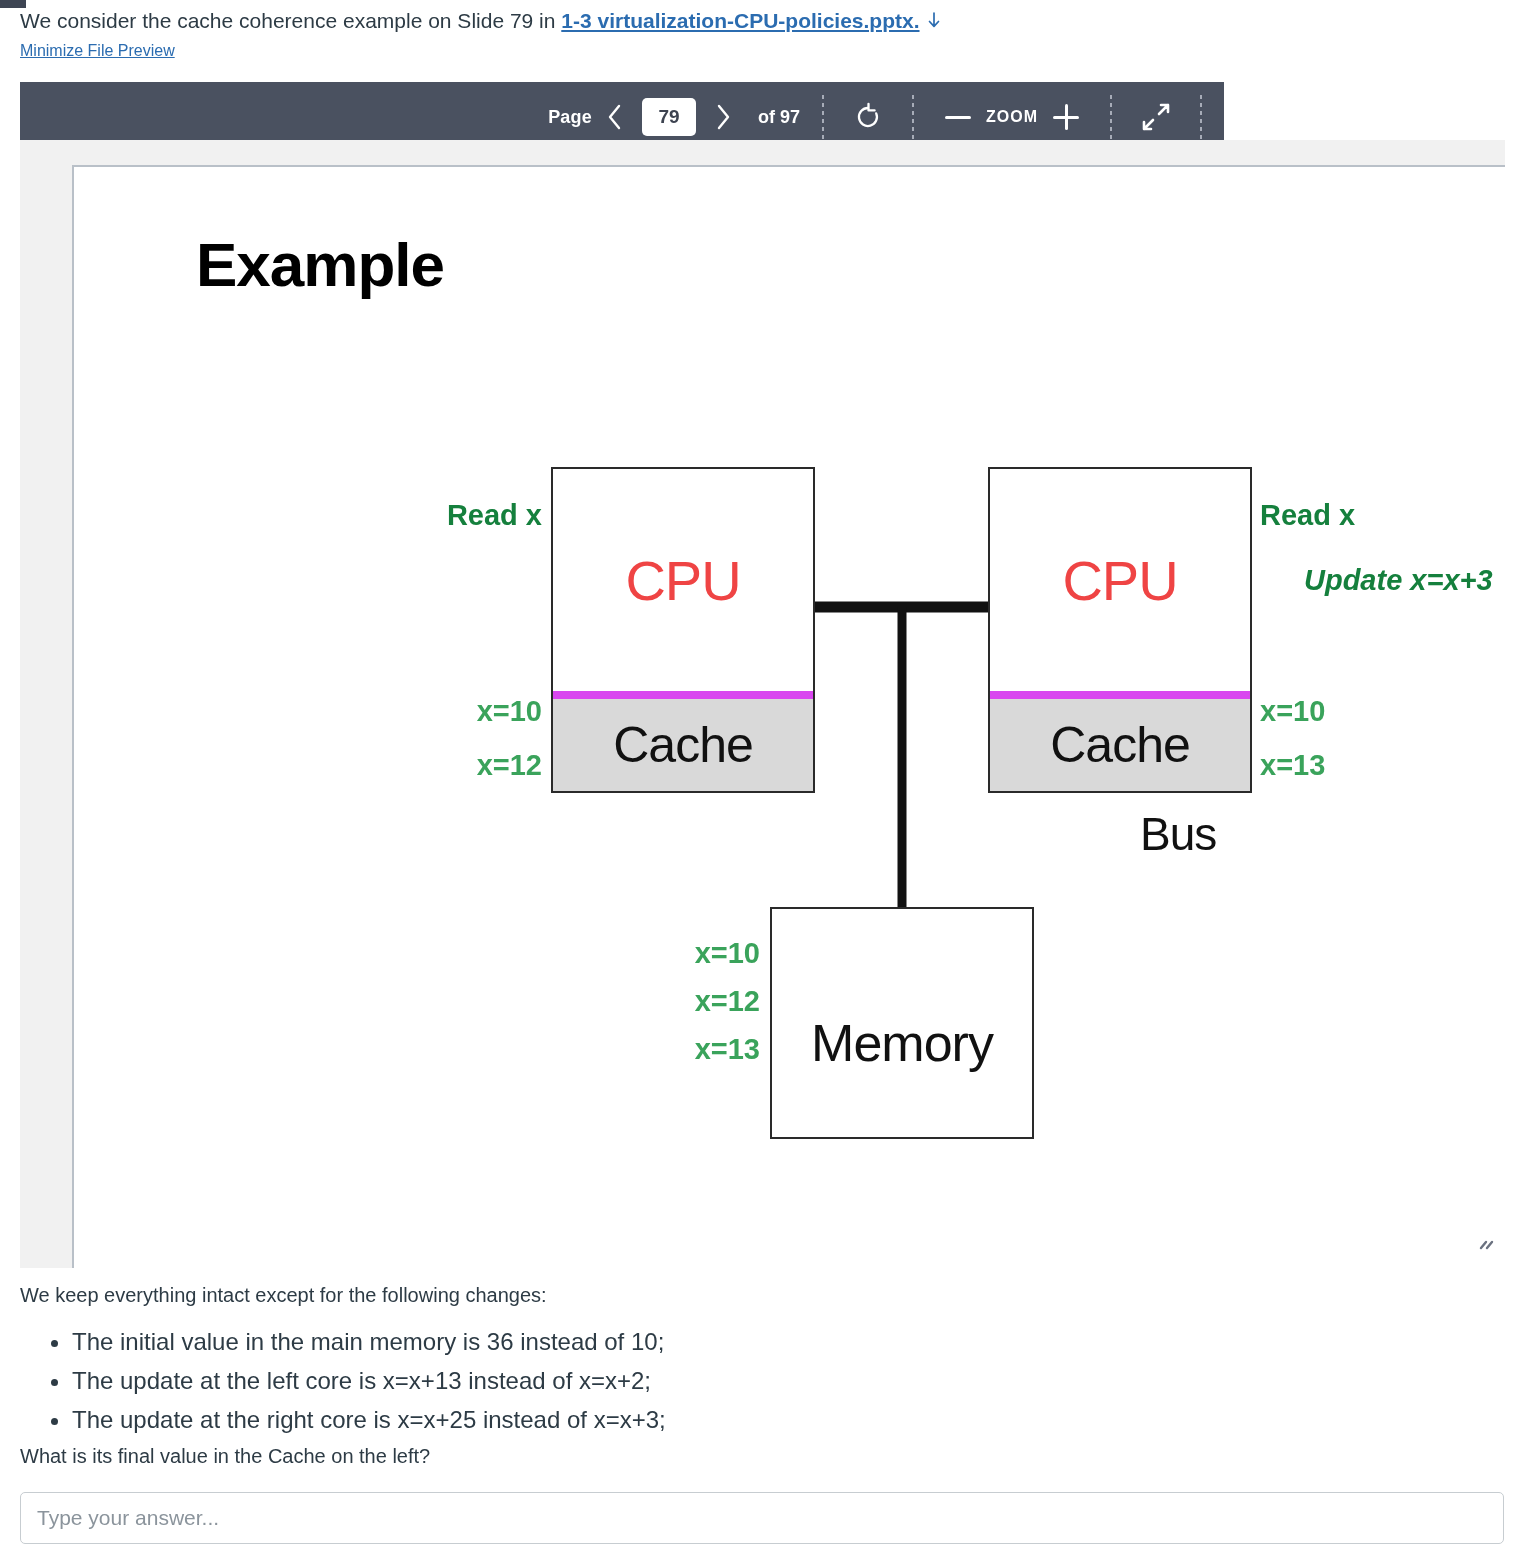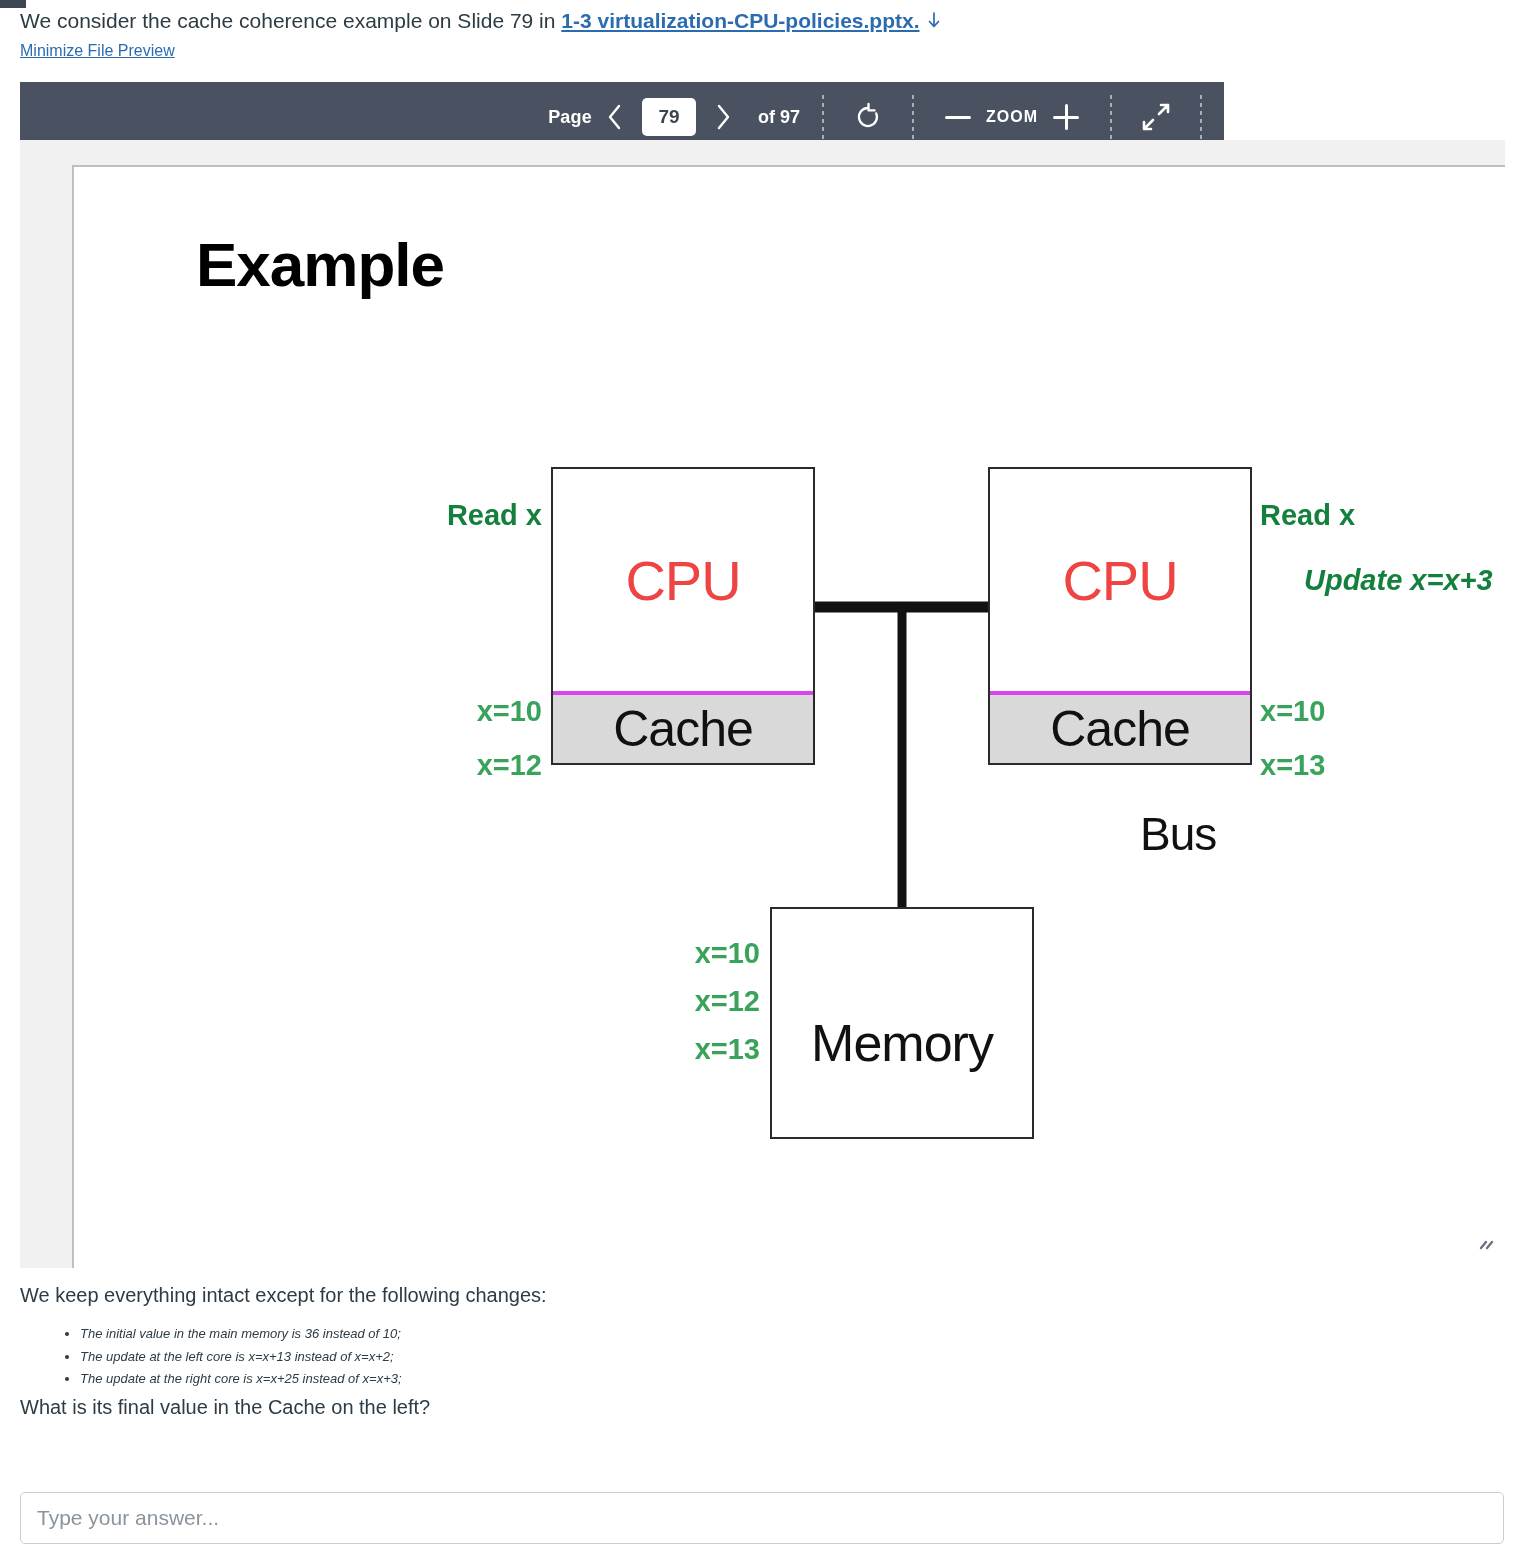--- a/index.html
+++ b/index.html
@@ -108,21 +108,21 @@
     position:absolute; width:264px;
     border:2px solid #2a2a2a; background:#fff;
   }
   .core.left  { left:477px; top:300px; }
   .core.right { left:914px; top:300px; }
   .core .cpu {
     height:222px; display:flex; align-items:center; justify-content:center;
     font-size:56px; color:#ef4444; letter-spacing:-1px;
   }
   .core .cache {
-    height:72px; border-top:4px solid #d946ef; background:#d9d9d9;
+    height:100px; border-top:8px solid #d946ef; background:#d9d9d9;
     display:flex; align-items:center; justify-content:center;
     font-size:50px; color:#111; letter-spacing:-1px;
   }
 
   .memory {
     position:absolute; left:696px; top:740px; width:264px; height:232px;
     border:2px solid #2a2a2a; background:#fff;
   }
   .memory .lbl {
     position:absolute; left:0; top:104px; width:100%;
@@ -142,21 +142,21 @@
     letter-spacing:-1px;
   }
 
   
   .body-text {
     position:absolute; left:20px; top:1280px; width:1480px;
     font-size:20px; color:#2d3b45; line-height:1.5;
   }
   .body-text p { margin:0; }
   .changes { margin:14px 0 0 0; padding-left:52px; }
-  .changes li { margin:0 0 3px 8px; font-size:13px;font-style:italic; }
+  .changes li { margin:0 0 3px 0; font-size:24px; }
   .question { margin-top:22px; font-size:20px; }
   .answer-input {
     position:absolute; left:20px; top:1492px; width:1484px; height:52px;
     border:1px solid #c7cdd1; border-radius:5px; background:#fff;
     font-size:21px; color:#8b949c;
     padding:0 16px; font-family:"Liberation Sans", sans-serif;
     outline:none;
   }
   .answer-input::placeholder { color:#8b949c; opacity:1; }
 </style>

